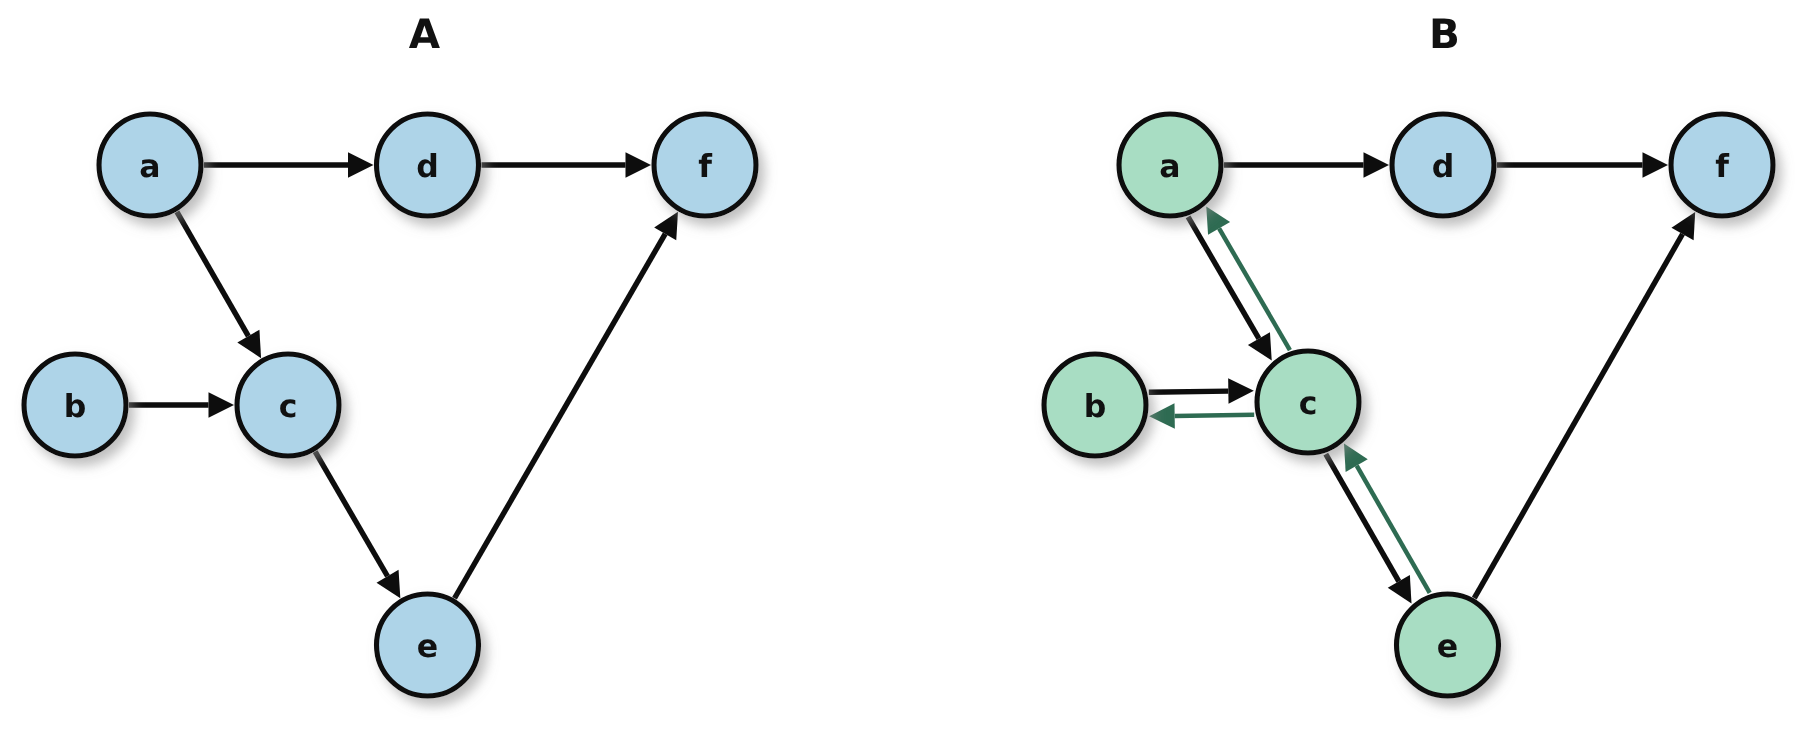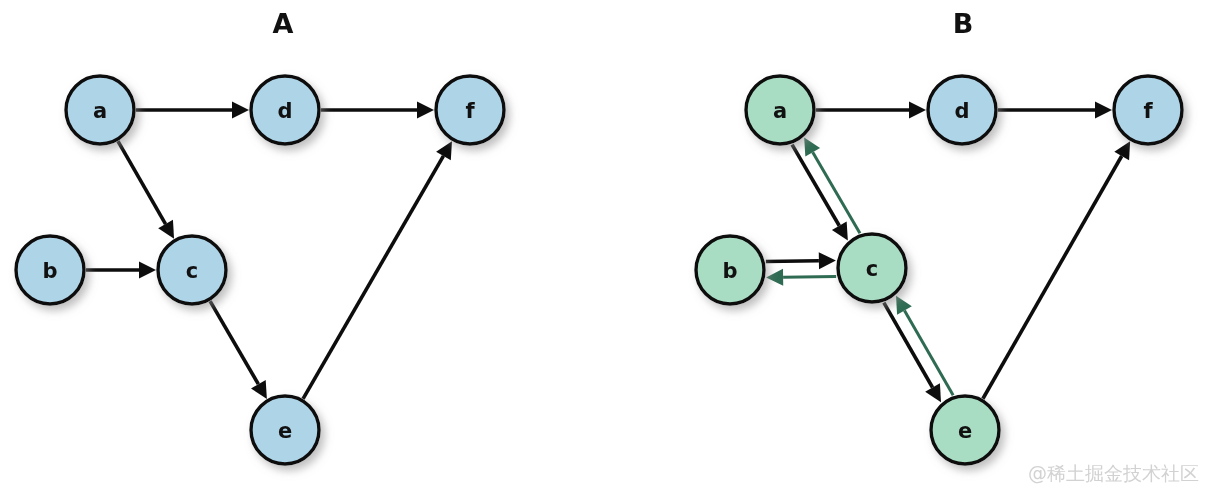--- a/index.html
+++ b/index.html
@@ -166,15 +166,14 @@
           <circle cx="872" cy="268" r="34" class="node-circle" fill="#a8ddc3" filter="url(#nodeShadow)"></circle>
           <text x="872" y="269" class="node-label">c</text>
         </g>
         <g>
           <circle cx="965" cy="430" r="34" class="node-circle" fill="#a8ddc3" filter="url(#nodeShadow)"></circle>
           <text x="965" y="431" class="node-label">e</text>
         </g>
       </g>
   </svg>
 
-  <div id="watermark">@稀土掘金技术社区</div>
 
 </div>
 
 </body></html>

